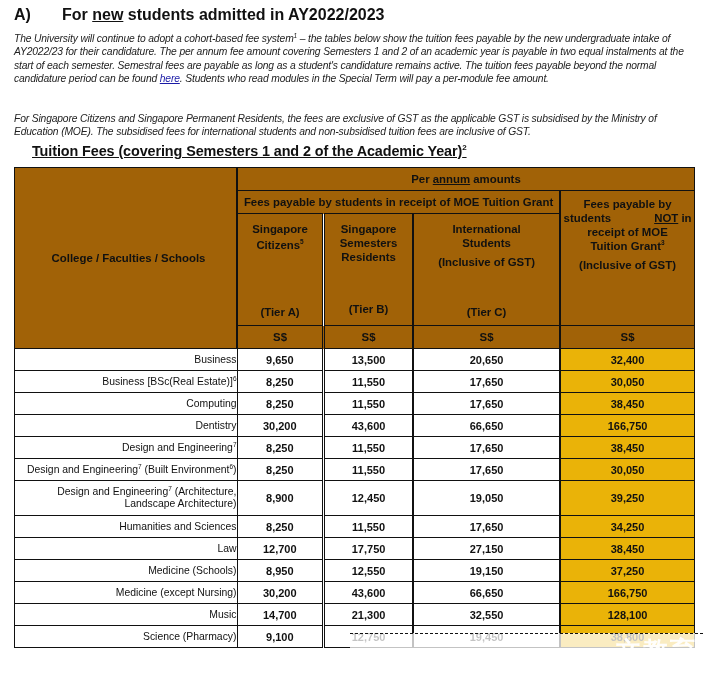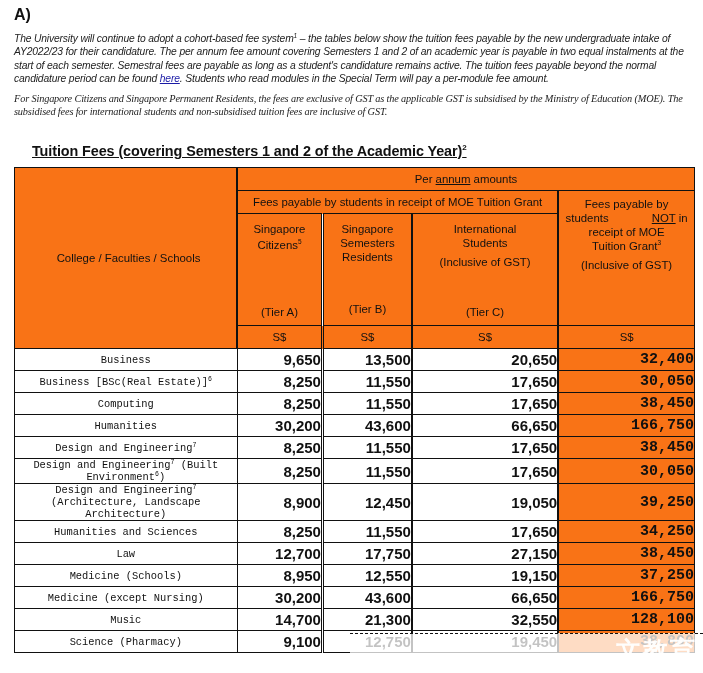--- a/index.html
+++ b/index.html
@@ -2,50 +2,51 @@
 <html><head>
   <meta charset="utf-8">
   <style>
     html, body { margin: 0; padding: 0; background: #ffffff; }
     body { width: 703px; height: 673px; overflow: hidden; position: relative; font-family: "Liberation Sans", sans-serif; color: #111; }
     .section-heading { position: absolute; left: 14px; top: 6px; font-size: 16px; font-weight: bold; display: flex; }
     .section-heading .letter { width: 48px; }
     .section-heading u { text-decoration: underline; }
     .para { position: absolute; left: 14px; width: 676px; font-size: 10.3px; font-style: italic; line-height: 13.4px; color: #222; letter-spacing: -0.15px; }
     .para1 { top: 32px; }
-    .para2 { top: 92px; font-family: Liberation Serif, serif; }
+    .para2 { top: 112px; }
     .para a { color: #1a1aa6; text-decoration: underline; }
     .table-title { position: absolute; left: 32px; top: 143px; font-size: 14.4px; font-weight: bold; text-decoration: underline; letter-spacing: -0.1px; }
     .table-title sup { font-size: 8px; }
     table.fees { position: absolute; left: 14px; top: 167px; width: 681px; border-collapse: collapse; font-size: 10.4px; }
     table.fees td, table.fees th { border: 1px solid #111; padding: 0; }
-    table.fees th { background: #f97316; font-weight: normal; text-align: center; vertical-align: middle; font-size: 11.4px; line-height: 14px; }
+    table.fees th { background: #a16207; font-weight: bold; text-align: center; vertical-align: middle; font-size: 11.4px; line-height: 14px; }
     th.college { text-align: center; padding-left: 6px !important; width: 215px; border-right: 2px solid #111 !important; }
     th.per-annum { height: 22px; }
     th.moe-grant { height: 22px; margin-top: 24px; }
     th.tier { height: 103px; vertical-align: top !important; position: relative; padding-top: 8px !important; margin-left: 24px; }
     th.tier .tier-label { position: absolute; left: 0; right: 0; bottom: 6px; }
     th.currency { height: 22px; }
     th.nonmoe { vertical-align: top !important; padding-top: 6px !important; line-height: 14px; }
     th.nonmoe u { text-decoration: underline; margin-left: 40px; }
     th.sep-double, td.sep-double { border-left: 3px double #111 !important; }
     th.sep-thick, td.sep-thick { border-left: 2px solid #111 !important; }
-    td.college-name { text-align: center; padding-left: 6px; height: 21px; font-size: 10.4px; line-height: 12px; border-right: 2px solid #111; font-family: Liberation Mono, monospace; }
+    td.college-name { text-align: right; padding-left: 6px; height: 21px; font-size: 10.4px; line-height: 12px; border-right: 2px solid #111; }
     td.tall { height: 34px; }
-    td.fee { text-align: right; font-weight: bold; font-size: 15px; }
-    td.fee.highlight { background: #f97316; font-family: Liberation Mono, monospace; }
+    td.fee { text-align: center; font-weight: bold; font-size: 11px; }
+    td.fee.highlight { background: #eab308; }
     sup { font-size: 6.5px; vertical-align: super; line-height: 0; }
     .watermark { position: absolute; left: 350px; top: 633px; width: 353px; height: 28px; background: rgba(255,255,255,0.75); border-top: 1px dashed #111; }
     .watermark-text { position: absolute; right: 6px; top: 0; font-size: 25px; color: rgba(255,255,255,0.95); font-weight: bold; letter-spacing: 2px; }
   </style>
 </head>
 <body>
 
 <div class="section-heading">
   <span class="letter">A)</span>
+  <span><span>For </span><u>new</u><span> students admitted in AY2022/2023</span></span>
 </div>
 
 <div class="para para1"><span>The University will continue to adopt a cohort-based fee system</span><sup>1</sup><span> – the tables below show the tuition fees payable by the new undergraduate intake of AY2022/23 for their candidature.  The per annum fee amount covering Semesters 1 and 2 of an academic year is payable in two equal instalments at the start of each semester. Semestral fees are payable as long as a student's candidature remains active.  The tuition fees payable beyond the normal candidature period can be found </span><a href="#">here</a><span>.  Students who read modules in the Special Term will pay a per-module fee amount.</span></div>
 
 <div class="para para2">For Singapore Citizens and Singapore Permanent Residents, the fees are exclusive of GST as the applicable GST is subsidised by the Ministry of Education (MOE). The subsidised fees for international students and non-subsidised tuition fees are inclusive of GST.</div>
 
 <div class="table-title"><span>Tuition Fees (covering Semesters 1 and 2 of the Academic Year)</span><sup>2</sup></div>
 
 <table class="fees">
   <thead>
@@ -105,21 +106,21 @@
         <td class="fee sep-thick highlight">30,050</td>
       </tr>
       <tr>
         <td class="college-name"><span>Computing</span></td>
         <td class="fee ">8,250</td>
         <td class="fee sep-double">11,550</td>
         <td class="fee sep-thick">17,650</td>
         <td class="fee sep-thick highlight">38,450</td>
       </tr>
       <tr>
-        <td class="college-name"><span>Humanities</span></td>
+        <td class="college-name"><span>Dentistry</span></td>
         <td class="fee ">30,200</td>
         <td class="fee sep-double">43,600</td>
         <td class="fee sep-thick">66,650</td>
         <td class="fee sep-thick highlight">166,750</td>
       </tr>
       <tr>
         <td class="college-name"><span>Design and Engineering</span><sup>7</sup></td>
         <td class="fee ">8,250</td>
         <td class="fee sep-double">11,550</td>
         <td class="fee sep-thick">17,650</td>

